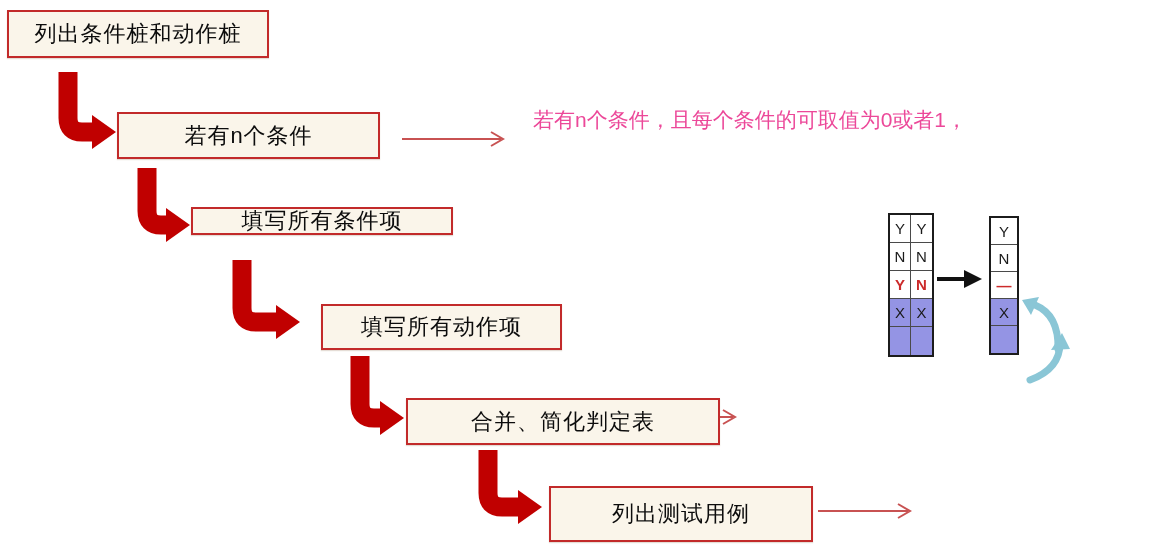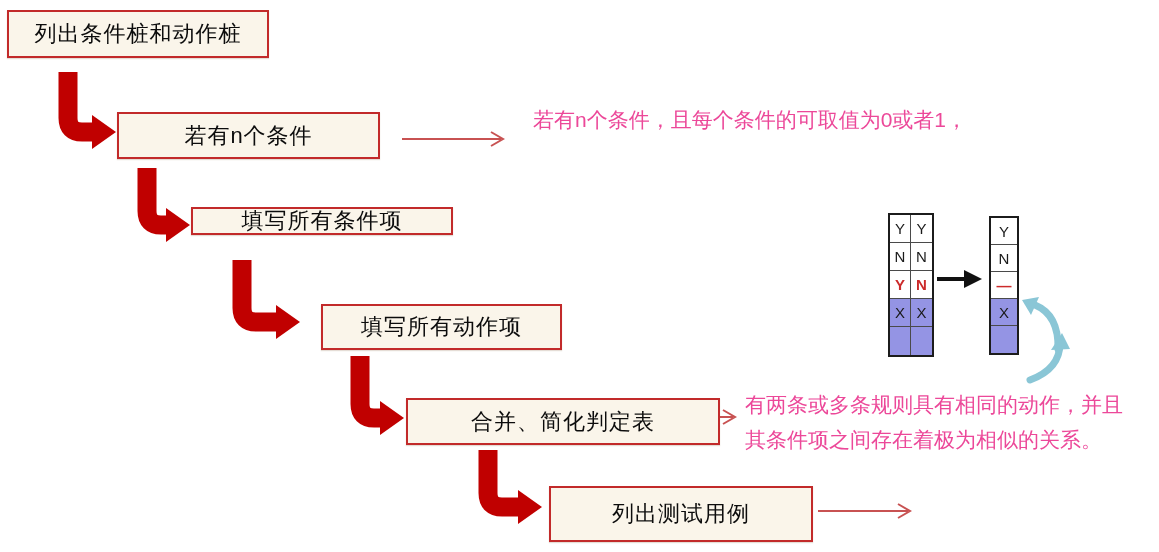--- a/index.html
+++ b/index.html
@@ -129,24 +129,20 @@
   <div class="flow-box box6">
     <span>列出测试用例</span>
   </div>
 
   <div class="note note-rules">
     <div>
       <span>若有n个条件，且每个条件的可取值为0或者1，</span>
     </div>
   </div>
 
-  <div class="note note-merge">
-    <div>有两条或多条规则具有相同的动作，并且</div>
-    <div>其条件项之间存在着极为相似的关系。</div>
-  </div>
 
 
   <div class="mini-table mt-left">
     <div class="mt-row">
       <div class="mt-cell">Y</div>
       <div class="mt-cell">Y</div>
     </div>
     <div class="mt-row">
       <div class="mt-cell">N</div>
       <div class="mt-cell">N</div>

